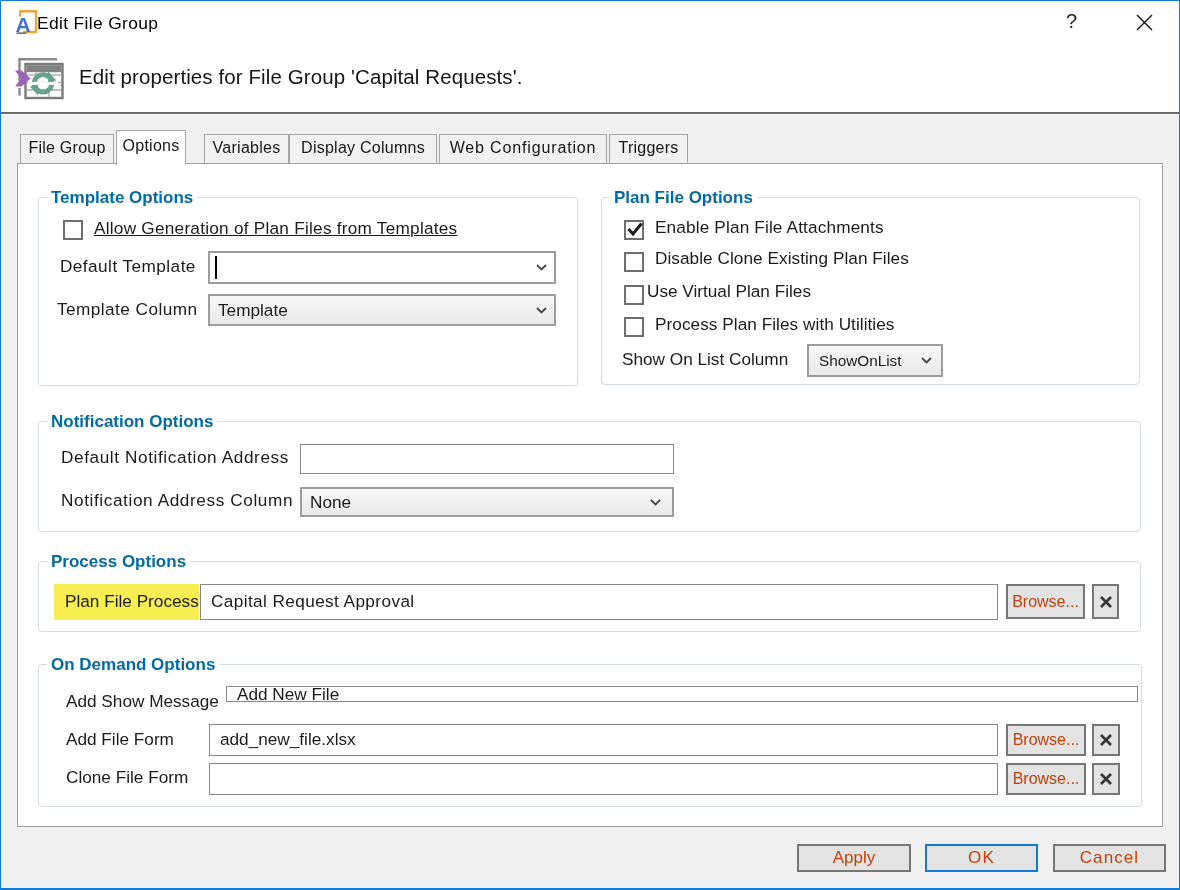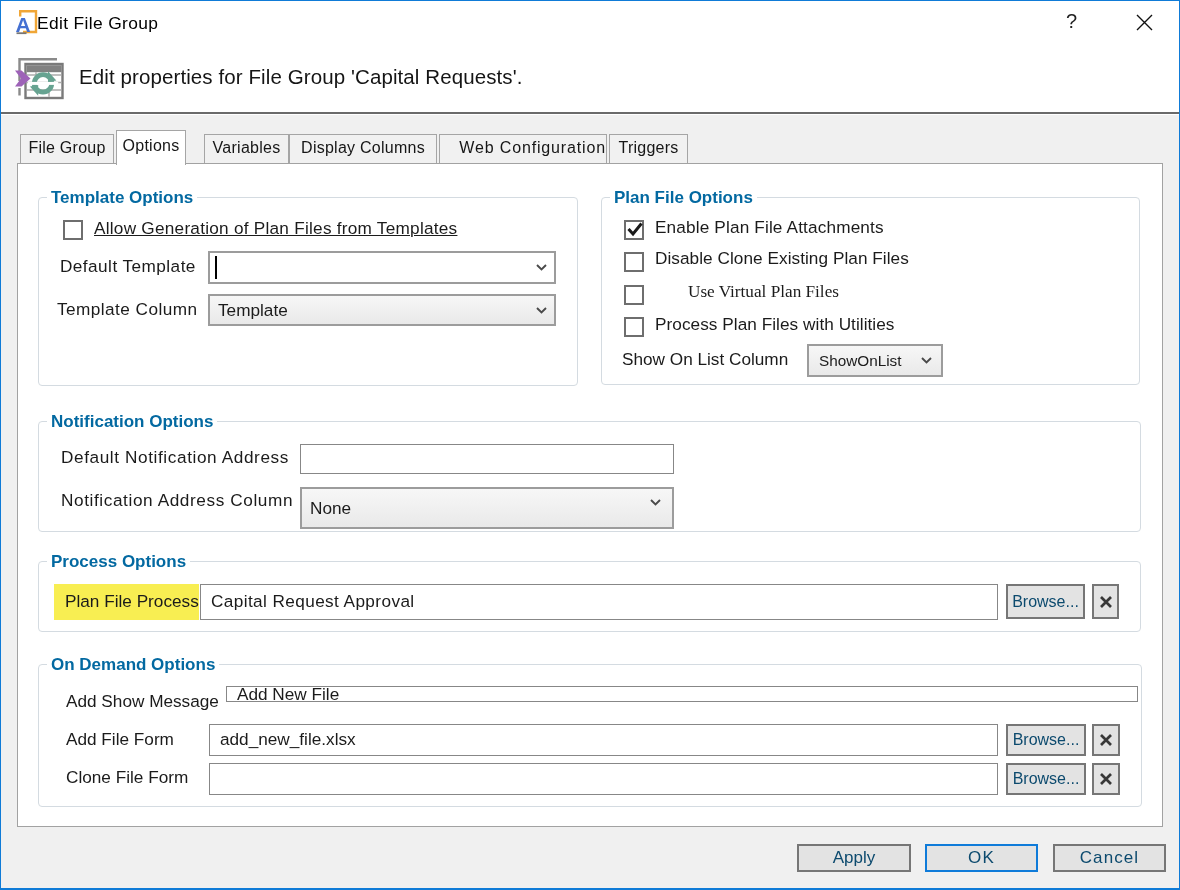--- a/index.html
+++ b/index.html
@@ -14,21 +14,21 @@
 .tab.sel { top:130px; height:35px; background:#fff; line-height:29px; z-index:4; }
 .grp { position:absolute; border:1.6px solid #d4dbe1; border-radius:4px; background:#fff; }
 .leg { position:absolute; top:-11px; left:8px; background:#fff; padding:0 4px; font-weight:bold; font-size:17px; color:#0369a1; white-space:nowrap; line-height:21px; }
 .lbl { position:absolute; font-size:17.2px; color:#1b1b1b; white-space:nowrap; line-height:21px; }
 .cb { position:absolute; width:20px; height:20px; border:2px solid #6e6e6e; background:#fff; }
 .inp { position:absolute; border:1.6px solid #878787; background:#fff; font-size:17.2px; color:#1b1b1b; }
 .inp span { position:absolute; left:10px; top:46.5%; transform:translateY(-50%); white-space:nowrap; }
 .ddl { position:absolute; border:2px solid #9c9c9c; background:linear-gradient(#f7f7f7,#e9e9e9); font-size:17.2px; color:#1b1b1b; }
 .ddl span { position:absolute; left:8px; top:50%; transform:translateY(-50%); white-space:nowrap; }
 .chev { position:absolute; width:11px; height:7px; }
-.btn { position:absolute; border:2px solid #767676; background:#e3e3e3; font-size:16px; color:#0c4a6e; text-align:center; }
+.btn { position:absolute; border:2px solid #767676; background:#e3e3e3; font-size:16px; color:#c2410c; text-align:center; }
 .btn span { position:absolute; left:0; right:0; top:50%; transform:translateY(-50%); }
 </style>
 </head>
 <body>
 <div id="win"></div>
 <div id="client"></div>
 <div id="sep"></div>
 
 <svg class="abs" style="left:16px;top:9px" width="24" height="26" viewBox="0 0 24 26">
   <path d="M4.2 2.2 H20 V23 H7" fill="none" stroke="#f0a637" stroke-width="2.4"></path>
@@ -60,21 +60,21 @@
   <path d="M23.2 39.8 L14.9 30.4 L23.2 28.9 Z" fill="#67a391"></path>
   <path d="M0 14.5 L6.5 14.5 L15.5 22.5 L6.5 30.5 L0 30.5 L6 22.5 Z" fill="#9e62b8"></path>
 </svg>
 <div class="lbl" style="left:79px;top:66px;font-size:20.5px;letter-spacing:0.1px;color:#151515">Edit properties for File Group 'Capital Requests'.</div>
 
 <div id="pane"></div>
 <div class="tab" style="left:20px;width:94px;">File Group</div>
 <div class="tab sel" style="left:116px;width:70px;">Options</div>
 <div class="tab" style="left:204px;width:85px;">Variables</div>
 <div class="tab" style="left:289px;width:148px;">Display Columns</div>
-<div class="tab" style="left:439px;width:168px;letter-spacing:0.85px;text-align:right;">Web Configuration</div>
+<div class="tab" style="left:439px;width:168px;letter-spacing:0.85px;">Web Configuration</div>
 <div class="tab" style="left:609px;width:79px;">Triggers</div>
 
 <div class="grp" style="left:38px;top:197px;width:540px;height:189px;">
   <span class="leg">Template Options</span>
 </div>
 <div class="cb" style="left:63px;top:220px;"></div>
 <div class="lbl" style="left:94px;top:218px;letter-spacing:0.25px;text-decoration:underline;">Allow Generation of Plan Files from Templates</div>
 <div class="lbl" style="left:60px;top:256px;letter-spacing:0.45px;">Default Template</div>
 <div class="inp" style="left:208px;top:251px;width:348px;height:33px;border:2px solid #9c9c9c;"></div>
 <div class="abs" style="left:215px;top:256px;width:1.6px;height:23px;background:#000;"></div>
@@ -93,38 +93,38 @@
   <span class="leg">Plan File Options</span>
 </div>
 <div class="cb" style="left:624px;top:220px;"></div>
 <svg class="abs" style="left:626px;top:220px;" width="18" height="18" viewBox="0 0 18 18">
     <path d="M2.5 9 L7 14 L15.5 3.5" fill="none" stroke="#1a1a1a" stroke-width="3"></path>
   </svg>
 <div class="lbl" style="left:655px;top:217px;letter-spacing:0.15px;">Enable Plan File Attachments</div>
 <div class="cb" style="left:624px;top:252px;"></div>
 <div class="lbl" style="left:655px;top:248px;letter-spacing:0.05px;">Disable Clone Existing Plan Files</div>
 <div class="cb" style="left:624px;top:285px;"></div>
-<div class="lbl" style="left:688px;top:281px;font-family:Liberation Serif, serif;">Use Virtual Plan Files</div>
+<div class="lbl" style="left:647px;top:281px;">Use Virtual Plan Files</div>
 <div class="cb" style="left:624px;top:317px;"></div>
 <div class="lbl" style="left:655px;top:314px;letter-spacing:0.05px;">Process Plan Files with Utilities</div>
 <div class="lbl" style="left:622px;top:349px;">Show On List Column</div>
 <div class="ddl" style="left:807px;top:344px;width:136px;height:33px;">
     <span style="left:10px;font-size:15.3px;">ShowOnList</span>
   </div>
 <svg class="chev" style="left:921px;top:357px;" viewBox="0 0 11 7">
     <path d="M1 1 L5.5 5.5 L10 1" fill="none" stroke="#4a4a4a" stroke-width="1.9"></path>
   </svg>
 
 <div class="grp" style="left:38px;top:421px;width:1103px;height:111px;">
   <span class="leg">Notification Options</span>
 </div>
 <div class="lbl" style="left:61px;top:447px;letter-spacing:0.6px;">Default Notification Address</div>
 <div class="inp" style="left:300px;top:444px;width:374px;height:30px;"></div>
 <div class="lbl" style="left:61px;top:490px;letter-spacing:0.6px;">Notification Address Column</div>
-<div class="ddl" style="left:300px;top:487px;width:374px;height:42px;">
+<div class="ddl" style="left:300px;top:487px;width:374px;height:30px;">
     <span>None</span>
   </div>
 <svg class="chev" style="left:650px;top:499px;" viewBox="0 0 11 7">
     <path d="M1 1 L5.5 5.5 L10 1" fill="none" stroke="#4a4a4a" stroke-width="1.9"></path>
   </svg>
 
 <div class="grp" style="left:38px;top:561px;width:1103px;height:71px;">
   <span class="leg">Process Options</span>
 </div>
 <div class="abs" style="left:54px;top:584px;width:145px;height:36px;background:#f8ee52;"></div>

